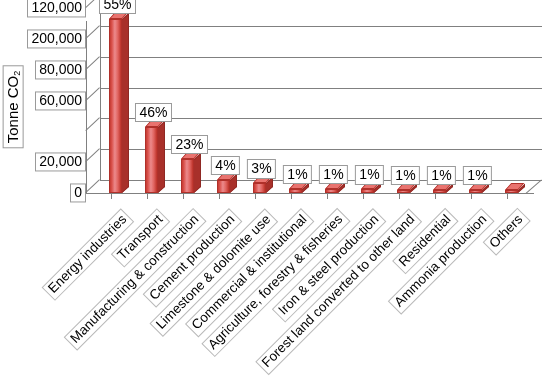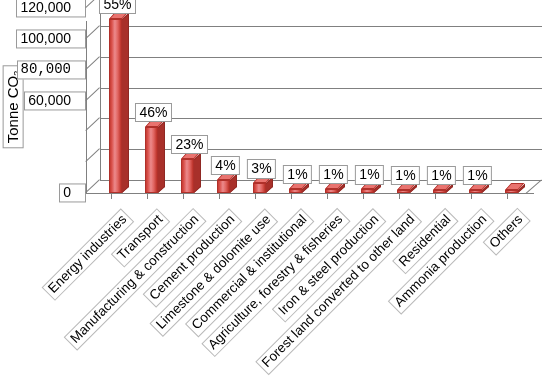--- a/index.html
+++ b/index.html
@@ -58,21 +58,21 @@
     width: 62px;
     height: 200px;
   }
   .ylabel {
     position: absolute;
     right: 0;
     transform: translateY(-50%);
     font-size: 14px;
     border: 1px solid #9a9a9a;
     background: #ffffff;
-    padding: 0px 14px 1px 3px;
+    padding: 0px 3px 1px 3px;
     line-height: 1.15;
     white-space: nowrap;
     text-align: right;
   }
 
   
   .plot {
     position: absolute;
     left: 86px;
     top: 8px;
@@ -261,23 +261,24 @@
 <body>
 
 <div id="chart-root">
 
   <div class="yaxis-title-wrap">
     <div class="yaxis-title"><span>Tonne CO</span><sub>2</sub></div>
   </div>
 
   <div class="ylabels" id="ylabels">
       <div class="ylabel" style="top: 8px;">120,000</div>
-      <div class="ylabel" style="top: 38.8333px;">100,000</div>
-      <div class="ylabel" style="top: 69.6667px; font-family: Liberation Mono, monospace;">80,000</div>
+      <div class="ylabel" style="top: 38.8333px;">200,000</div>
+      <div class="ylabel" style="top: 69.6667px;">80,000</div>
       <div class="ylabel" style="top: 100.5px;">60,000</div>
+      <div class="ylabel" style="top: 162.167px;">20,000</div>
       <div class="ylabel" style="top: 193px;">0</div>
     </div>
 
   <div class="plot" id="plot">
     <div class="yaxis-line"></div>
     <div class="yaxis-line-back"></div>
     <div class="floor-back"></div>
     <div class="floor-front"></div>
     <div class="floor-right"></div>
   <div class="depth-tick" style="top: -13px;"></div>

